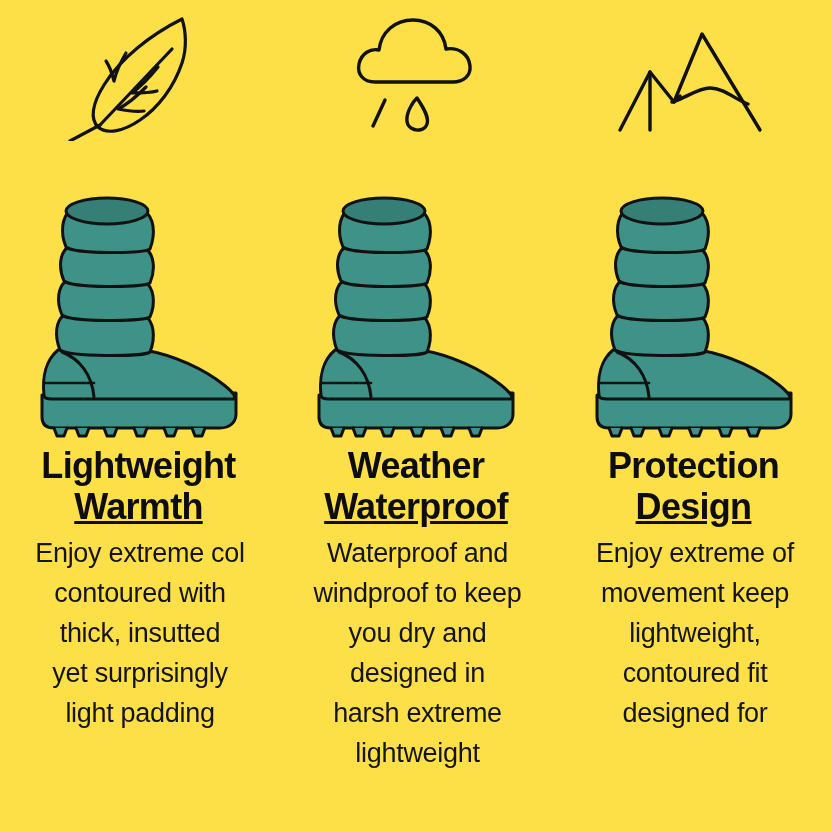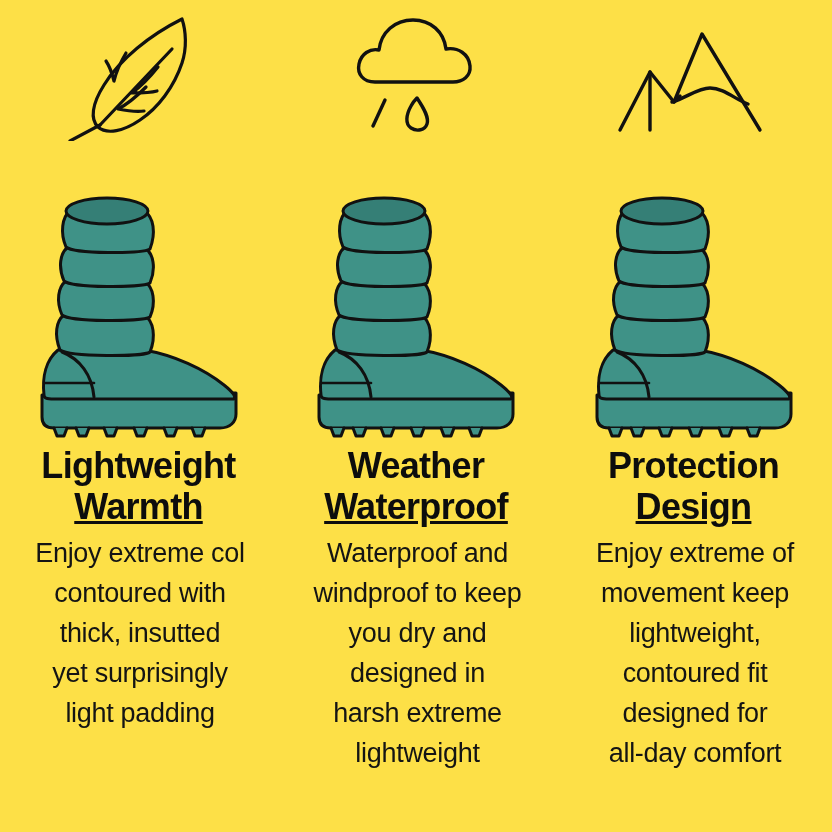--- a/index.html
+++ b/index.html
@@ -251,17 +251,16 @@
       <span>Protection</span>
       <span class="heading-line-2">Design</span>
     </h2>
 
     <p class="feature-body">
       <span class="body-line">Enjoy extreme of</span>
       <span class="body-line">movement keep</span>
       <span class="body-line">lightweight,</span>
       <span class="body-line">contoured fit</span>
       <span class="body-line">designed for</span>
-      <span class="body-line">all-day comfort</span>
     </p>
   </div>
 
 </div>
 
 </body></html>

